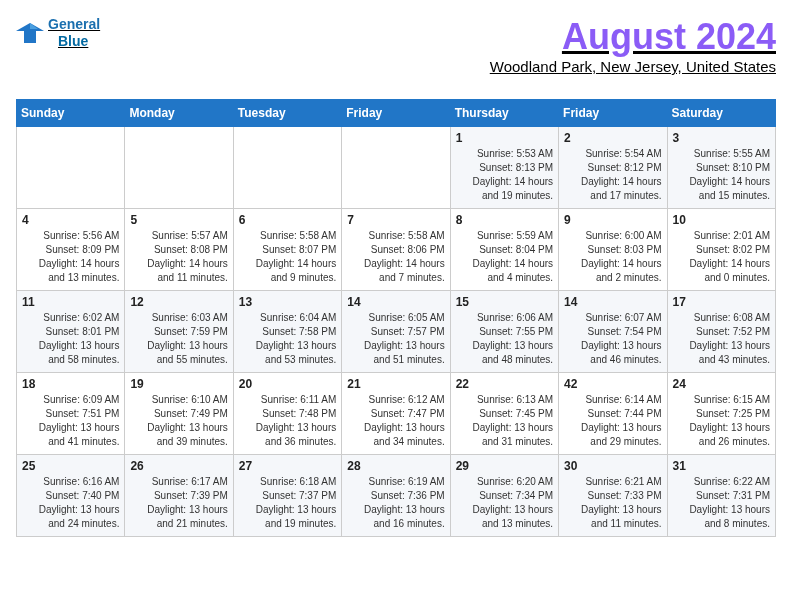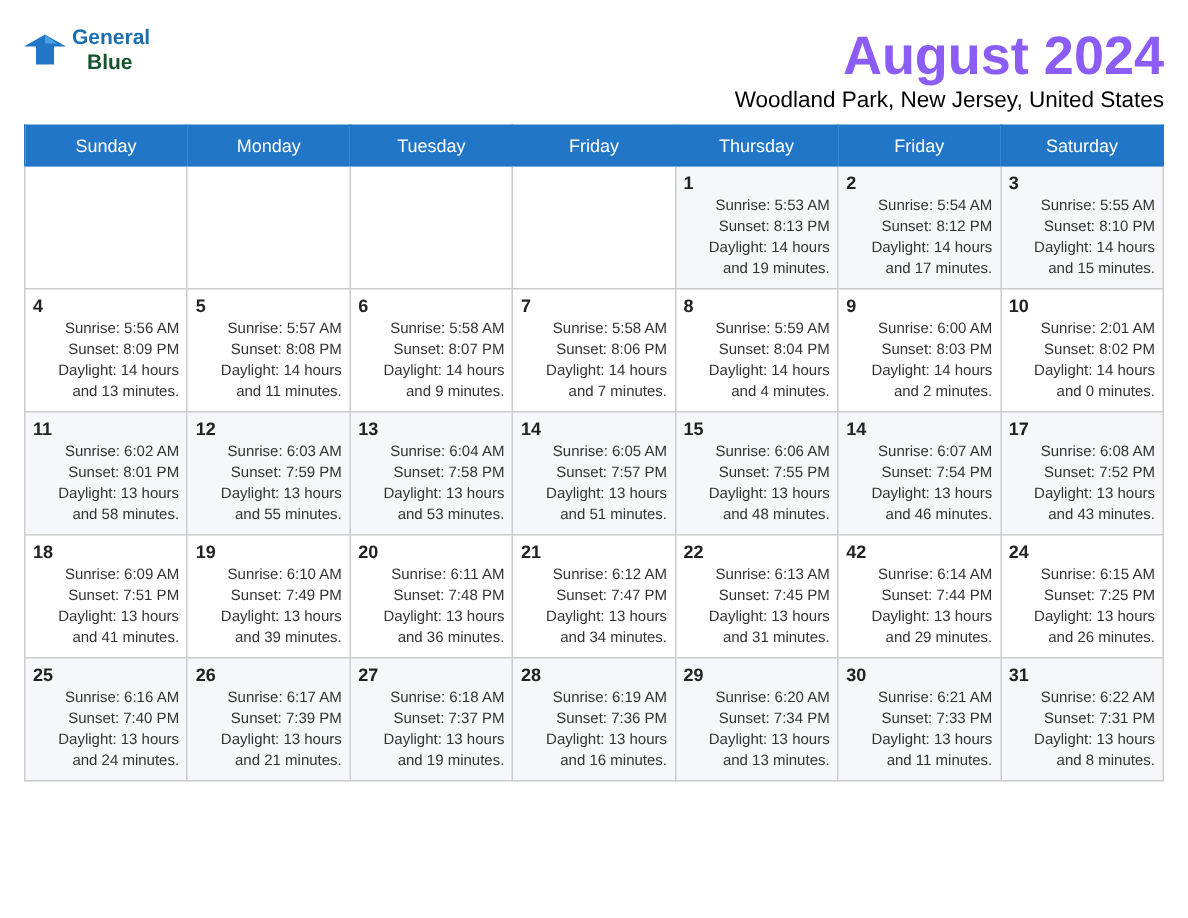--- a/index.html
+++ b/index.html
@@ -7,34 +7,35 @@
       font-family: Arial, sans-serif;
       background: #fff;
       width: 792px;
       min-height: 612px;
       padding: 16px;
     }
     .header {
       display: flex;
       align-items: flex-start;
       justify-content: space-between;
-      margin-bottom: 8px;
+      margin-bottom: 24px;
+      text-decoration: underline;
     }
     .logo {
       display: flex;
       align-items: center;
       gap: 4px;
     }
     .logo-text {
       font-size: 14px;
       font-weight: bold;
       line-height: 1.2;
     }
     .logo-text span { color: #1a6faf; }
-    .logo-text span.blue2 { color: #14532d; padding-left: 10px; }
+    .logo-text span.blue2 { color: #0369a1; padding-left: 10px; }
     .logo-bird {
       width: 28px;
       height: 24px;
     }
     .title-block {
       text-align: right;
     }
     .title-block h1 {
       font-size: 36px;
       font-weight: bold;
@@ -47,23 +48,23 @@
     }
     table {
       width: 100%;
       border-collapse: collapse;
       table-layout: fixed;
     }
     thead tr th {
       background-color: #2176c7;
       color: #fff;
       font-size: 12px;
-      font-weight: normal;
+      font-weight: bold;
       padding: 6px 4px;
-      text-align: center;
+      text-align: left;
       border: 1px solid #2176c7;
     }
     tbody tr td {
       border: 1px solid #ccc;
       vertical-align: top;
       padding: 4px 5px;
       font-size: 10.5px;
       color: #222;
       height: 82px;
       background: #fff;

